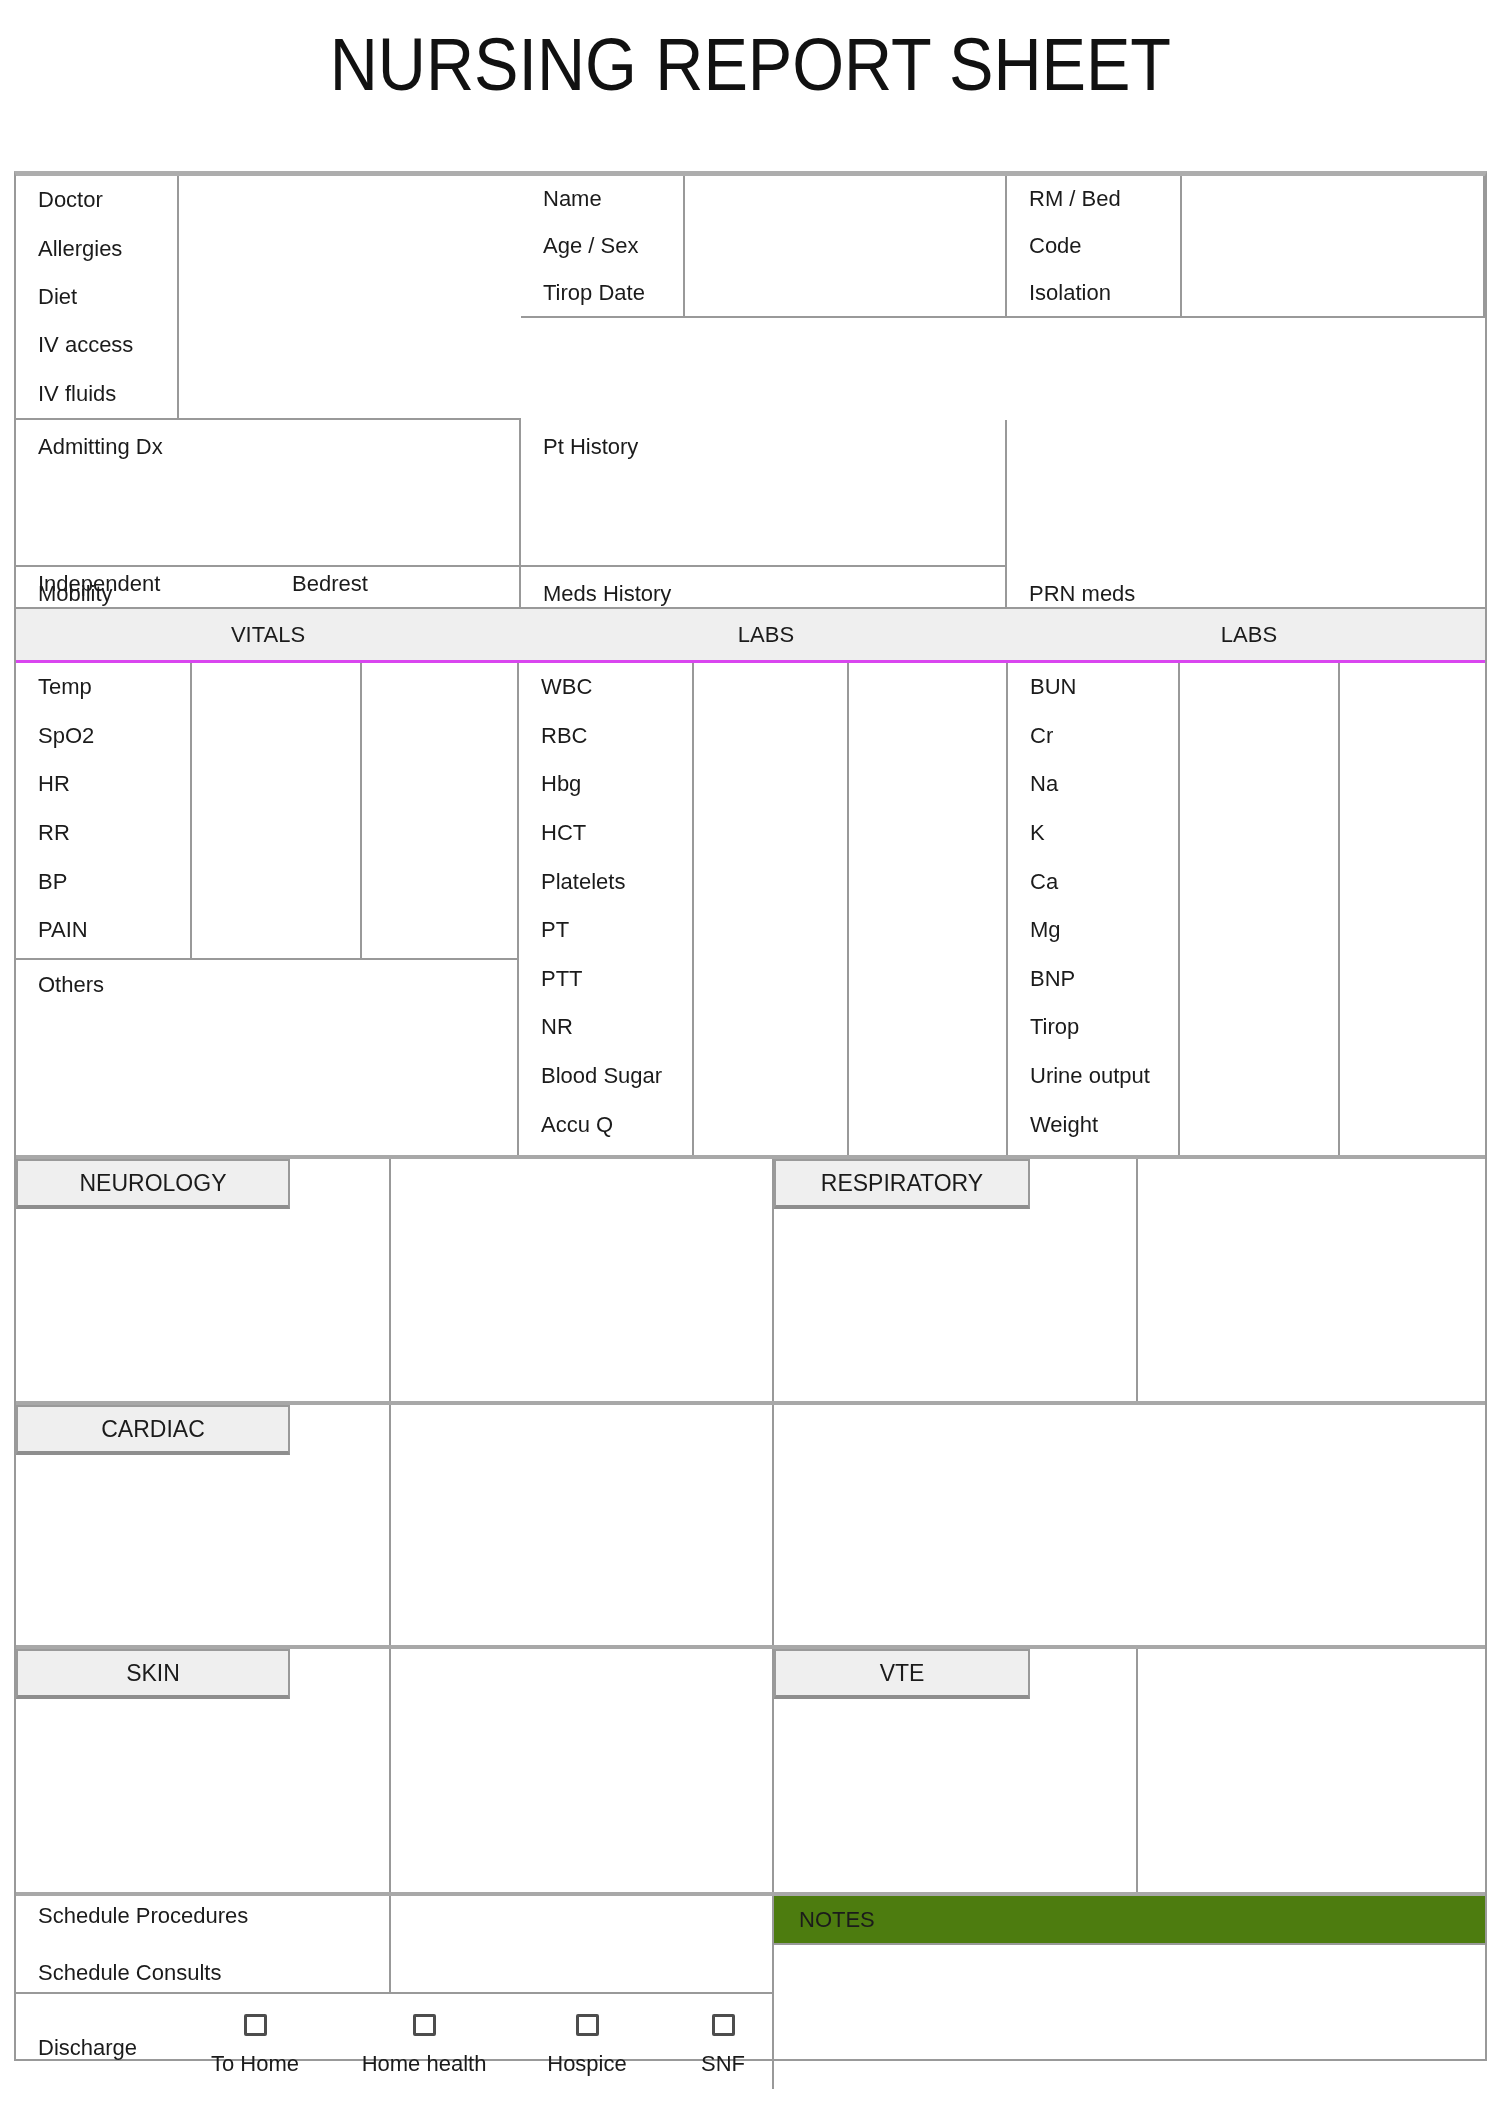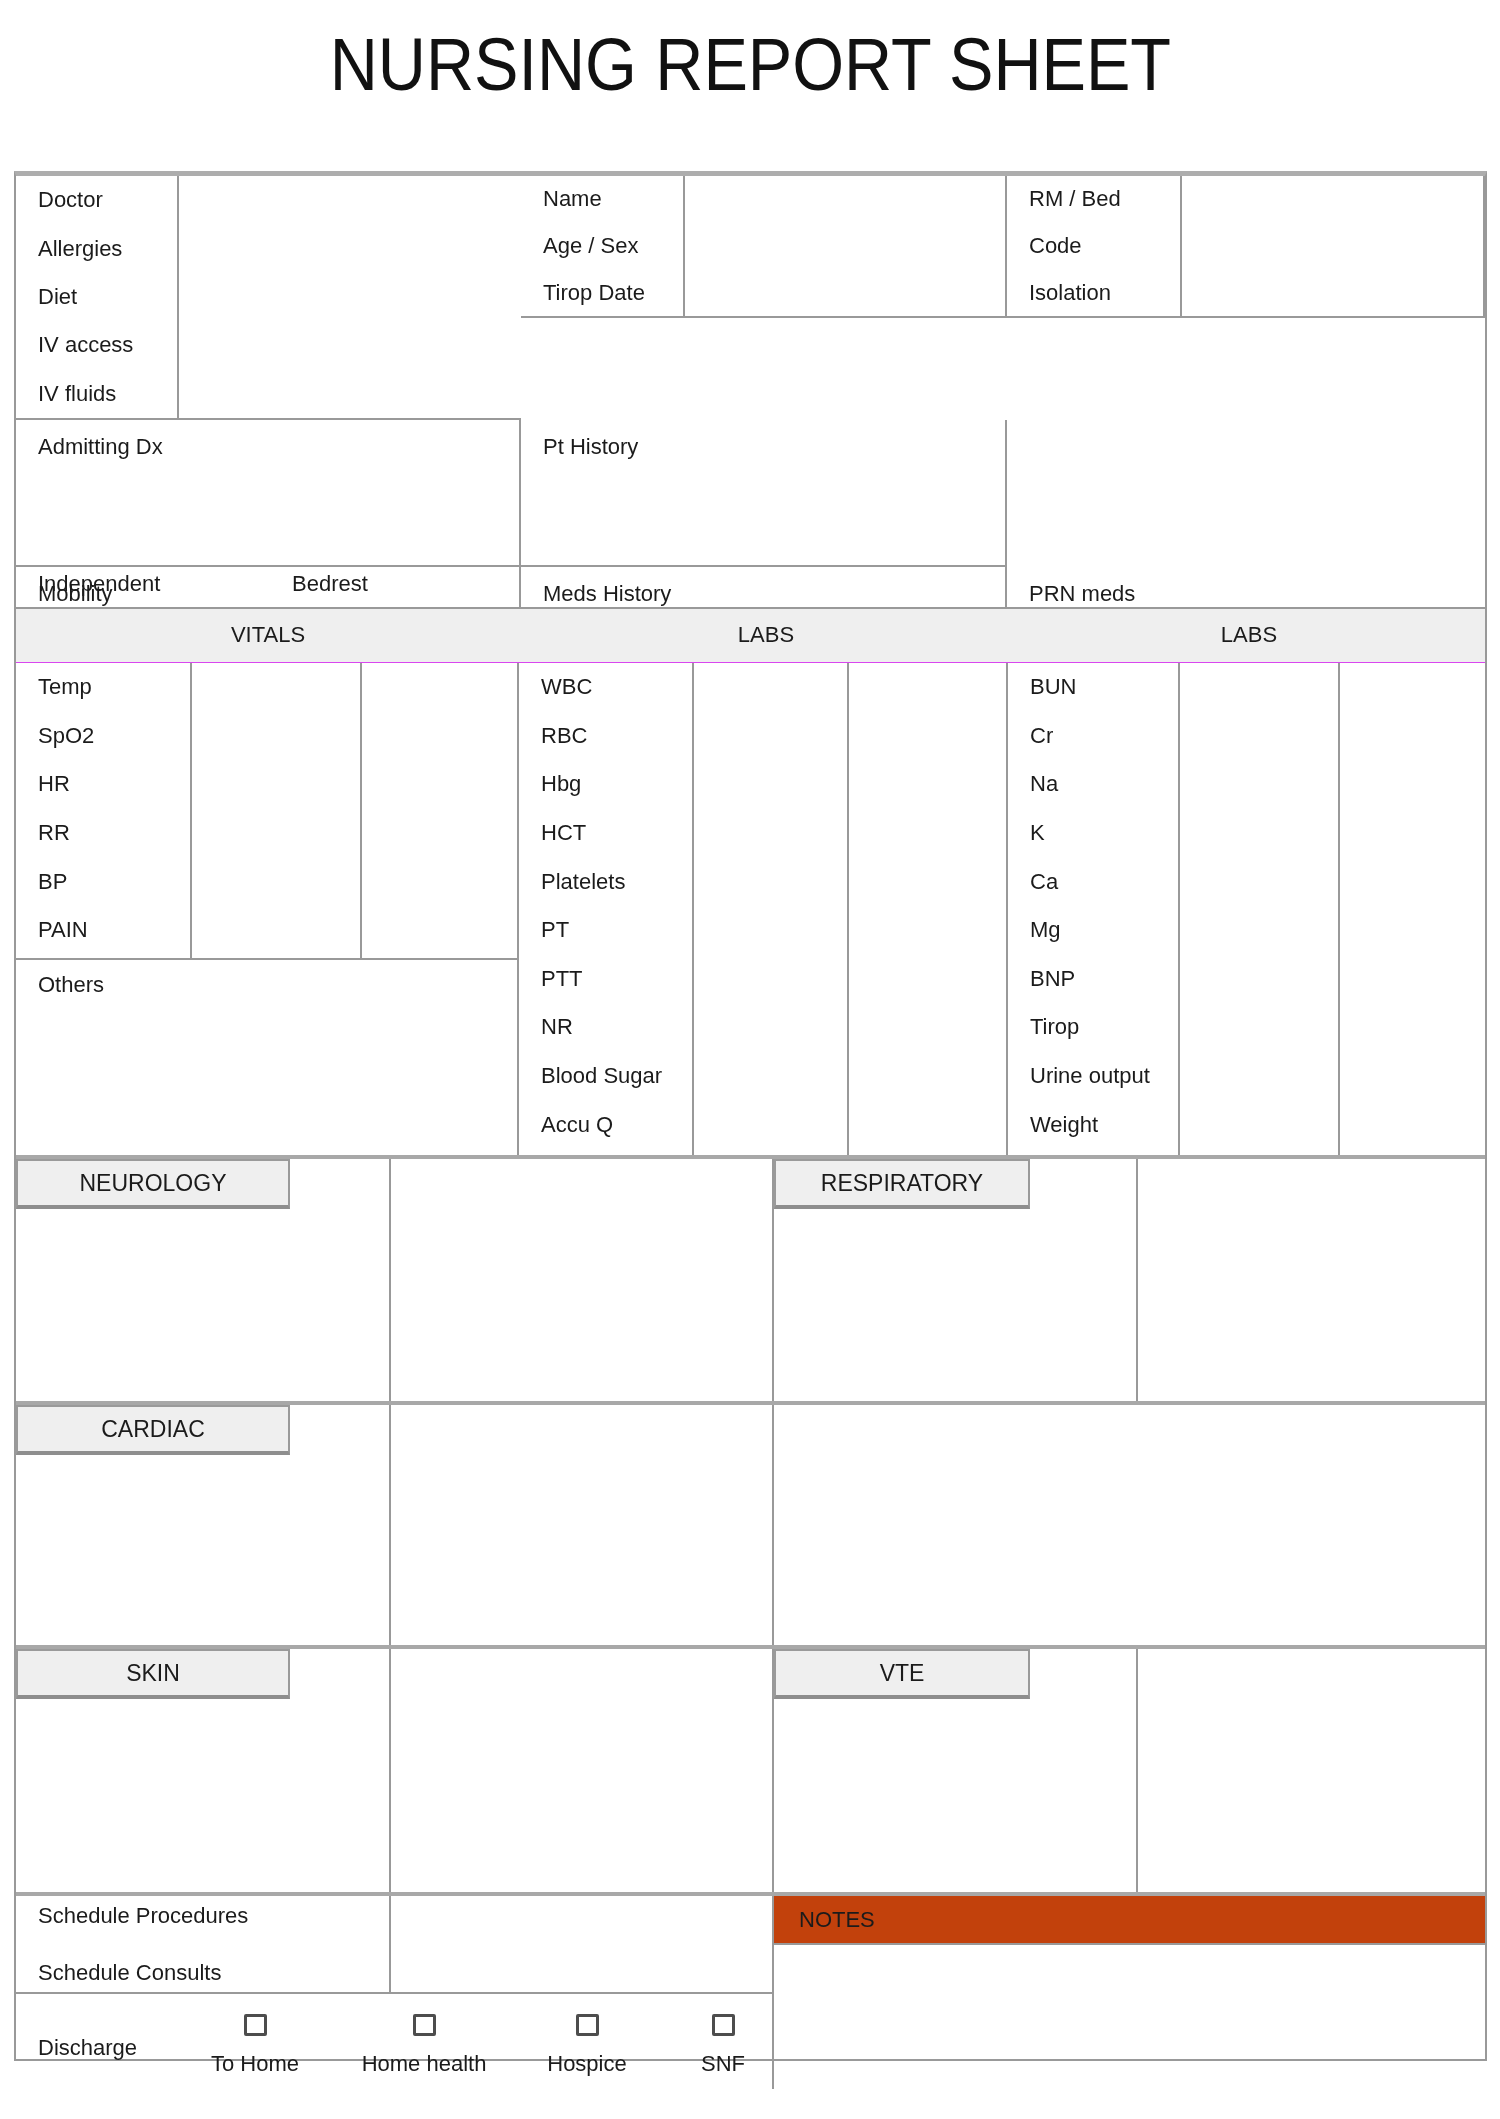--- a/index.html
+++ b/index.html
@@ -32,21 +32,21 @@
   .stack5 > div{height:48.8px;display:flex;align-items:center;padding-left:22px;}
   .span2r{grid-row:1 / 3;}
   .cell-label{padding:14px 10px 0 22px;}
   .mobility-cell{position:relative;padding:14px 10px 0 22px;}
   .mob-opt{position:absolute;bottom:12px;left:0;width:100%;height:24px;}
   .mob-opt span{position:absolute;}
   .mob-opt .o1{left:22px;}
   .mob-opt .o2{left:276px;}
 
   
-  .bar{height:54px;background:#efefef;border-bottom:1px solid #d946ef;position:relative;}
+  .bar{height:54px;background:#efefef;border-bottom:3px solid #d946ef;position:relative;}
   .bar span{position:absolute;top:0;height:51px;line-height:51px;transform:translateX(-50%);}
 
   
   .labs{display:grid;
         grid-template-columns:176px 170px 157px 175px 155px 159px 172px 160px 145px;
         grid-template-rows:297px 195px;
         border-bottom:4px solid #a8a8a8;}
   .vstack{display:flex;flex-direction:column;padding-top:0;}
   .vstack > div{height:48.6px;display:flex;align-items:center;padding-left:22px;}
   .lab-col{grid-row:1 / 3;}
@@ -62,21 +62,21 @@
     display:flex;align-items:center;justify-content:center;
     font-size:23px;
   }
   .hdrbox.small{width:256px;}
 
   
   .botrow{display:grid;grid-template-columns:375px 383px 711px;grid-template-rows:98px 95px;}
   .sched{display:flex;flex-direction:column;padding-top:1px;gap:20px;}
   .sched > div{height:49px;display:flex;align-items:center;padding-left:22px;}
   .notes-cell{grid-column:3;grid-row:1 / 3;display:flex;flex-direction:column;}
-  .notes-hdr{height:49px;background:#c2410c;border-bottom:2px solid #999;
+  .notes-hdr{height:49px;background:#4d7c0f;border-bottom:2px solid #999;
              display:flex;align-items:center;padding-left:25px;}
   .notes-body{flex:1;}
   .discharge-cell{grid-column:1 / 3;grid-row:2;position:relative;}
   .discharge-label{position:absolute;left:22px;top:42px;line-height:24px;}
   .cbgroup{position:absolute;top:20px;width:130px;display:flex;flex-direction:column;align-items:center;}
   .g1{left:174px;} .g2{left:343px;} .g3{left:506px;} .g4{left:642px;}
   .cb{width:23px;height:22px;border:3px solid #4d4d4d;border-radius:2px;background:#fff;}
   .cbl{margin-top:16px;line-height:24px;white-space:nowrap;}
 </style>
 </head>

